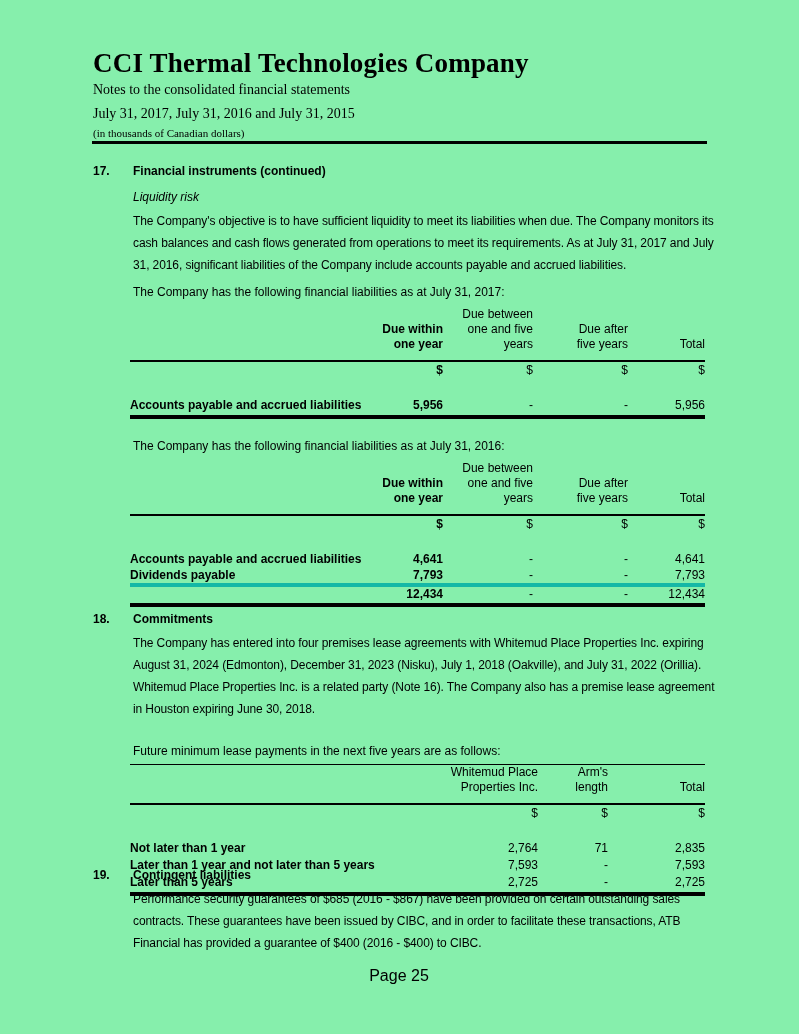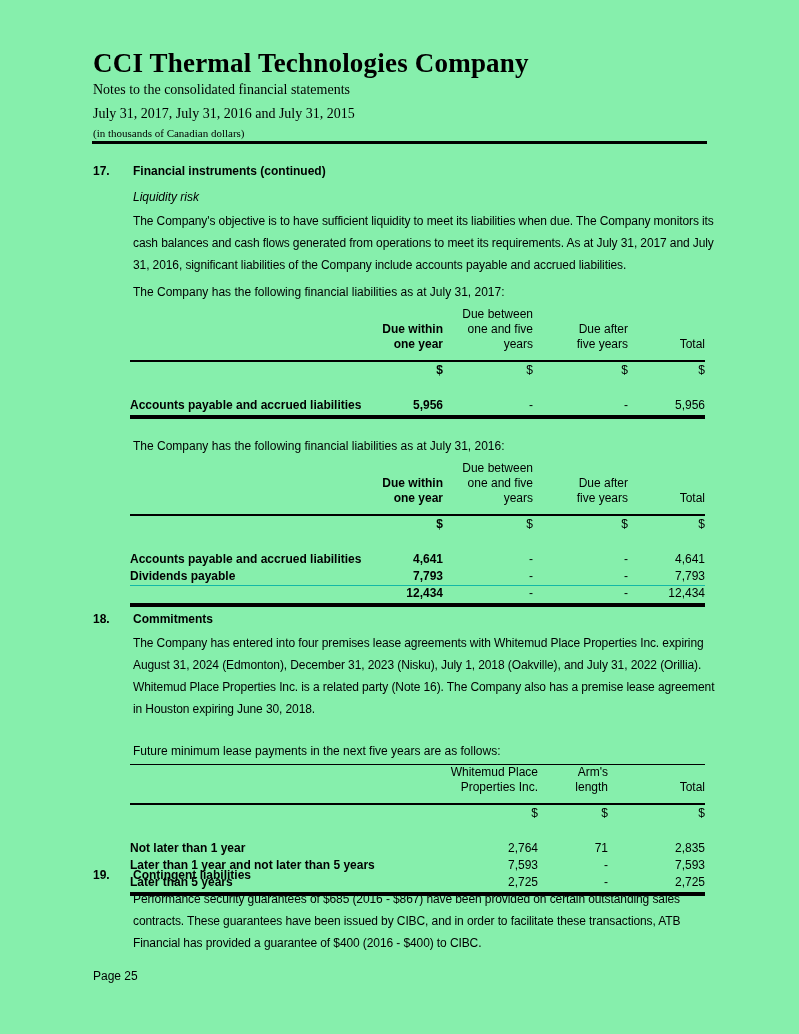--- a/index.html
+++ b/index.html
@@ -35,27 +35,27 @@
   .tbl-lease { margin-top:5px; border-top:1px solid #000; }
   td { padding:0; text-align:right; vertical-align:bottom; font-size:12px; line-height:15px; }
   td.lbl { text-align:left;font-weight:bold; }
   .mat-c1 { width:238px; } .mat-c2 { width:75px; } .mat-c3 { width:90px; }
   .mat-c4 { width:95px; } .mat-c5 { width:77px; }
   .lea-c1 { width:288px; } .lea-c2 { width:120px; } .lea-c3 { width:70px; } .lea-c4 { width:97px; }
   tr.hdr td { border-bottom:2px solid #000; padding-bottom:8px; }
   tr.dollar td { height:17px; vertical-align:bottom; }
   tr.spacer td { height:19px; border:none; }
   tr.data td { height:17px; vertical-align:middle; }
-  tr.total td { border-top:1px solid #14b8a6; height:17px; vertical-align:middle; }
+  tr.total td { border-top:4px solid #14b8a6; height:17px; vertical-align:middle; }
   .b { font-weight:bold; }
   .rule-double { width:575px; margin-left:-3px; height:3px; margin-top:1px;
                  border-top:1px solid #000; border-bottom:3px solid #000; }
   
   .page-footer { position:absolute; left:93px; top:969px; width:612px;
-                 text-align:left; font-size:12px; line-height:14px; }
+                 text-align:center; font-size:16px; line-height:14px; }
 </style>
 </head>
 <body>
 
 <div class="page">
 
   <div class="doc-header">
     <div class="company-title">CCI Thermal Technologies Company</div>
     <div class="subtitle">Notes to the consolidated financial statements</div>
     <div class="subtitle">July 31, 2017, July 31, 2016 and July 31, 2015</div>

